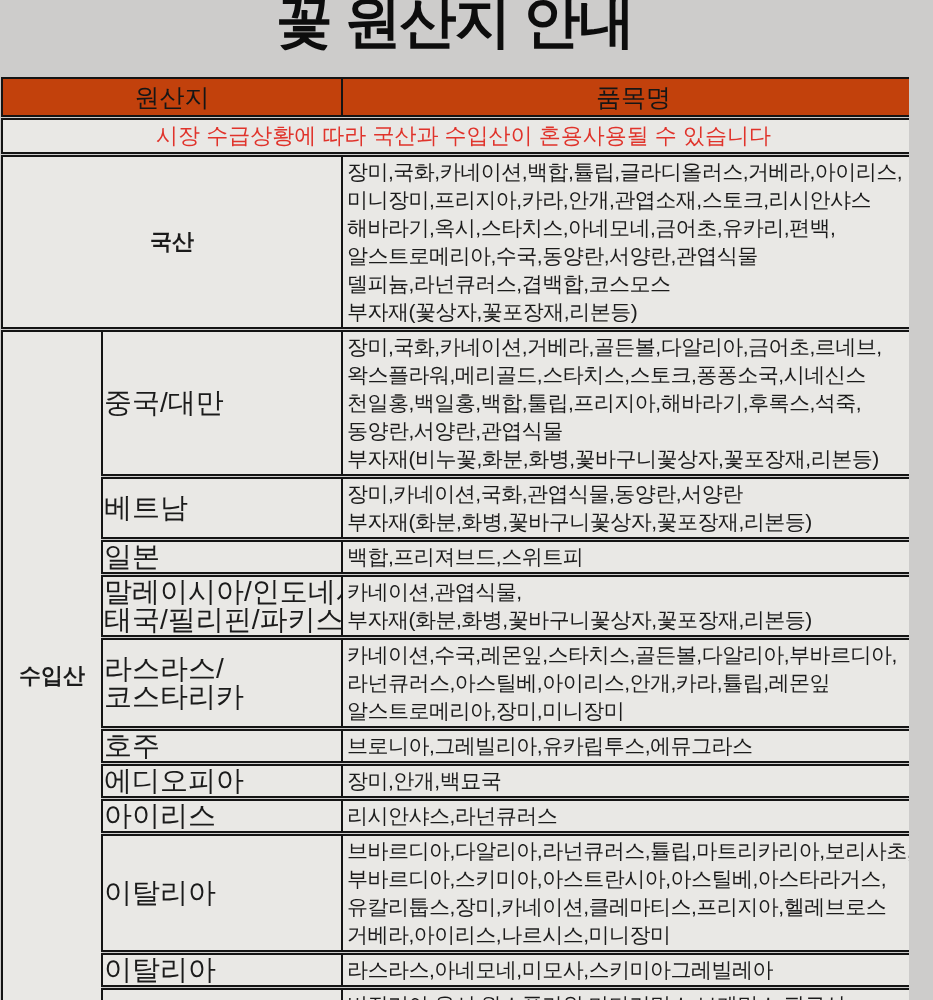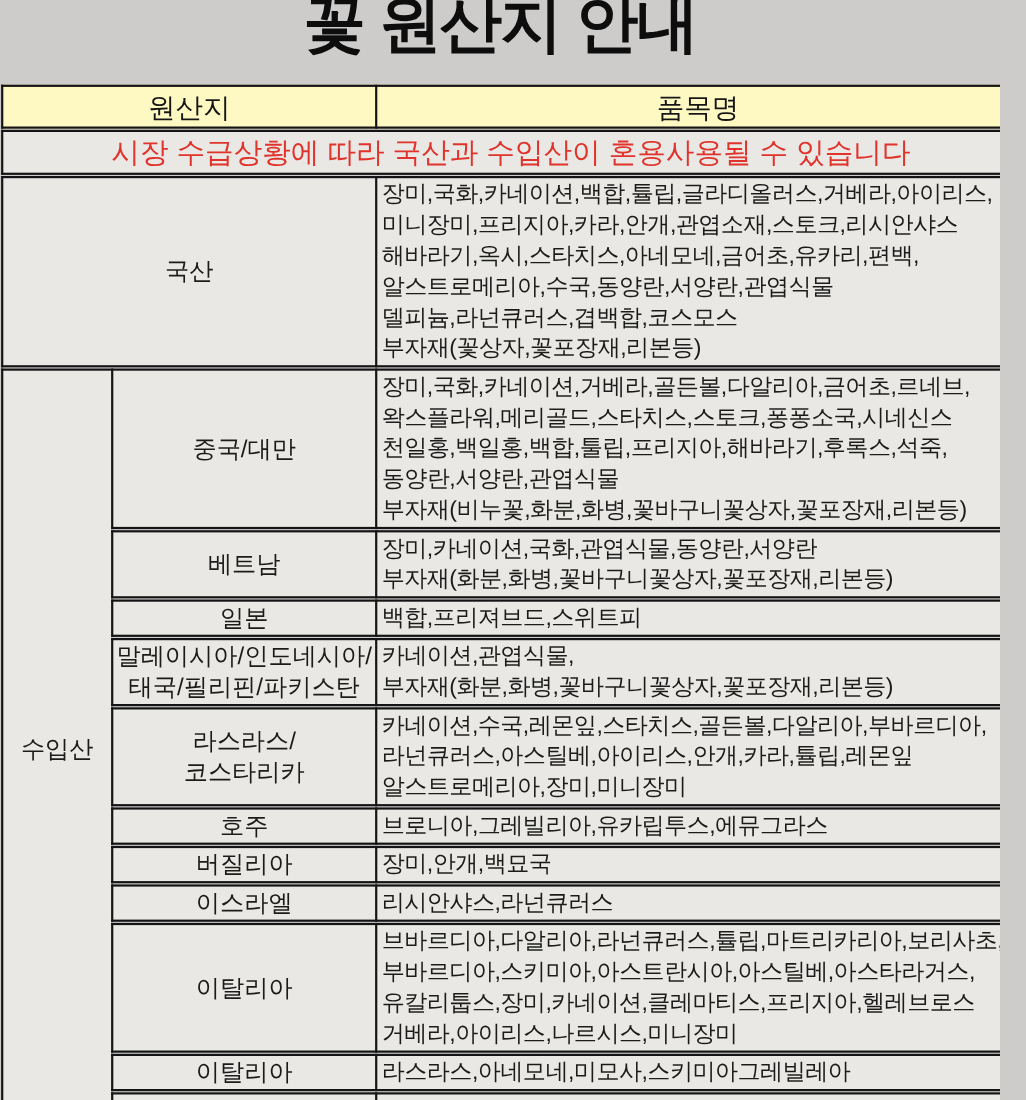--- a/index.html
+++ b/index.html
@@ -33,43 +33,44 @@
   col.c2 { width: 240px; }
   col.c3 { width: 591px; }
 
   td {
     border-top: 2px solid #141414;
     border-bottom: 2px solid #141414;
     border-left: 2px solid #141414;
     background: #e9e8e5;
     overflow: hidden;
   }
-  tr > td:last-child { border-right: 6px solid #a21caf; }
+  tr > td:last-child { border-right: 8px solid #a21caf; }
 
   td.hdr {
-    background: #fef9c3;
+    background: #c2410c;
     text-align: center;
     font-size: 25px;
     height: 34px;
     color: #161616;
   }
   td.notice-cell {
     text-align: center;
-    font-size: 26px;
+    font-size: 22px;
     height: 30px;
     color: #e0332b;
   }
   td.group-label {
     text-align: center;
     font-size: 22px;
     vertical-align: middle;
+    font-weight: bold;
   }
   td.origin-label {
-    text-align: center;
-    font-size: 22px;
+    text-align: left;
+    font-size: 28px;
     line-height: 28px;
     vertical-align: middle;
     white-space: pre;
   }
   td.items {
     vertical-align: top;
     font-size: 21px;
     line-height: 28px;
     padding: 1px 3px 1px 4px;
     white-space: pre;
@@ -145,26 +146,26 @@
 라넌큐러스,아스틸베,아이리스,안개,카라,튤립,레몬잎
 알스트로메리아,장미,미니장미</td>
     </tr>
 
     <tr>
       <td class="origin-label">호주</td>
       <td class="items">브로니아,그레빌리아,유카립투스,에뮤그라스</td>
     </tr>
 
     <tr>
-      <td class="origin-label">버질리아</td>
+      <td class="origin-label">에디오피아</td>
       <td class="items">장미,안개,백묘국</td>
     </tr>
 
     <tr>
-      <td class="origin-label">이스라엘</td>
+      <td class="origin-label">아이리스</td>
       <td class="items">리시안샤스,라넌큐러스</td>
     </tr>
 
     <tr>
       <td class="origin-label">이탈리아</td>
       <td class="items">브바르디아,다알리아,라넌큐러스,튤립,마트리카리아,보리사초,
 부바르디아,스키미아,아스트란시아,아스틸베,아스타라거스,
 유칼리툽스,장미,카네이션,클레마티스,프리지아,헬레브로스
 거베라,아이리스,나르시스,미니장미</td>
     </tr>

